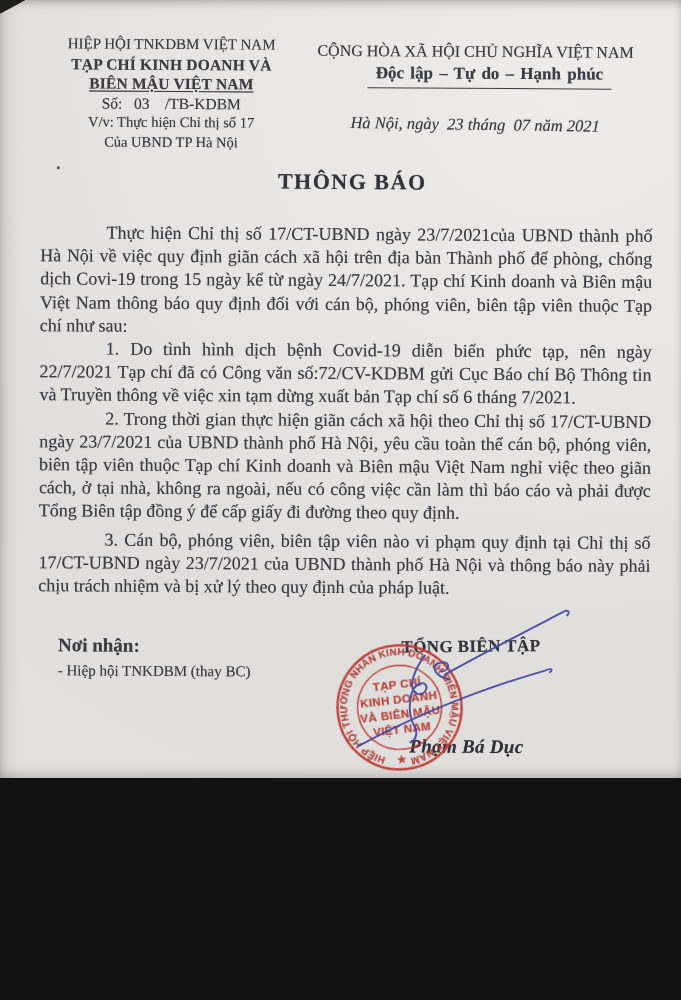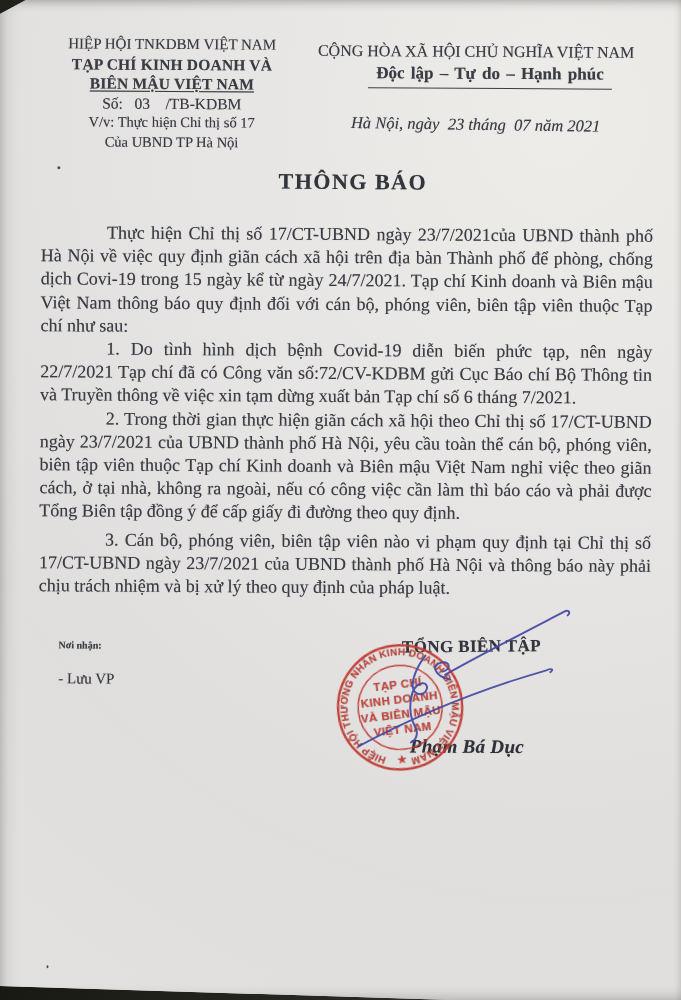--- a/index.html
+++ b/index.html
@@ -1,17 +1,17 @@
 <!DOCTYPE html>
 <html><head>
 <meta charset="utf-8">
 <style>
   html,body{margin:0;padding:0;background:#111;}
   .photo{
-    position:relative;width:681px;height:1000px;overflow:hidden;
+    position:relative;width:681px;height:778px;overflow:hidden;
     background:linear-gradient(80deg,#191914 0%,#2e2e27 55%,#3d3d34 100%);
     font-family:"Liberation Serif","DejaVu Serif",serif;
   }
   .paper{
     position:absolute;inset:0;
     clip-path:polygon(0 14px,26px 0,100% 0,100% 100%,452px 100%,0 986px);
     background:
       radial-gradient(130% 100% at 82% 12%, #eeece9 0%, #e7e5e3 42%, #e0deDC 78%, #e3e1df 100%),
       #e4e2e0;
     box-shadow:
@@ -42,21 +42,21 @@
   .hr-date{font-style:italic;font-size:16.5px;margin-top:26px;white-space:pre;transform:rotate(.5deg);}
 
   .title{top:169px;left:0;width:100%;text-align:center;font-weight:700;font-size:22px;
          letter-spacing:1.5px;color:#33353d;text-indent:22px;}
 
   .body{left:40px;top:223px;width:612px;font-size:18px;line-height:23.2px;text-align:justify;}
   .body p{margin:0;text-indent:66px;}
   .body p.last{margin-top:5px;}
 
   .recipients{left:60px;top:636px;font-size:15px;line-height:21.5px;}
-  .recipients .rl{font-weight:700;font-size:10px;margin-bottom:12px;}
+  .recipients .rl{font-weight:700;font-size:19px;margin-bottom:4px;}
 
   .sig-title{left:392px;top:636px;width:162px;text-align:center;font-weight:700;font-size:17px;
              letter-spacing:.4px;color:#33353d;transform:rotate(-1deg);}
   .sig-name{left:412px;top:735px;font-weight:700;font-style:italic;font-size:19px;
             color:#2f3138;letter-spacing:.3px;}
 
   .stamp{left:334px;top:639px;width:136px;height:136px;transform:rotate(-7deg);
          opacity:.94;filter:blur(.25px);}
   .stamp .ring-font{font-family:"Liberation Sans","DejaVu Sans",sans-serif;font-weight:700;}
 
@@ -93,21 +93,21 @@
 
     <div class="abs body">
       <p>Thực hiện Chỉ thị số 17/CT-UBND ngày 23/7/2021của UBND thành phố Hà Nội về việc quy định giãn cách xã hội trên địa bàn Thành phố để phòng, chống dịch Covi-19 trong 15 ngày kể từ ngày 24/7/2021. Tạp chí Kinh doanh và Biên mậu Việt Nam thông báo quy định đối với cán bộ, phóng viên, biên tập viên thuộc Tạp chí như sau:</p>
       <p>1. Do tình hình dịch bệnh Covid-19 diễn biến phức tạp, nên ngày 22/7/2021 Tạp chí đã có Công văn số:72/CV-KDBM gửi Cục Báo chí Bộ Thông tin và Truyền thông về việc xin tạm dừng xuất bản Tạp chí số 6 tháng 7/2021.</p>
       <p>2. Trong thời gian thực hiện giãn cách xã hội theo Chỉ thị số 17/CT-UBND ngày 23/7/2021 của UBND thành phố Hà Nội, yêu cầu toàn thể cán bộ, phóng viên, biên tập viên thuộc Tạp chí Kinh doanh và Biên mậu Việt Nam nghỉ việc theo giãn cách, ở tại nhà, không ra ngoài, nếu có công việc cần làm thì báo cáo và phải được Tổng Biên tập đồng ý để cấp giấy đi đường theo quy định.</p>
       <p class="last">3. Cán bộ, phóng viên, biên tập viên nào vi phạm quy định tại Chỉ thị số 17/CT-UBND ngày 23/7/2021 của UBND thành phố Hà Nội và thông báo này phải chịu trách nhiệm và bị xử lý theo quy định của pháp luật.</p>
     </div>
 
     <div class="abs recipients">
       <div class="rl">Nơi nhận:</div>
-      <div>- Lưu VP</div>
+      <div>- Hiệp hội TNKDBM (thay BC)</div>
     </div>
 
     <div class="abs sig-title">TỔNG BIÊN TẬP</div>
     <div class="abs sig-name">Phạm Bá Dục</div>
 
     <svg class="abs stamp" viewBox="-68 -68 136 136" xmlns="http://www.w3.org/2000/svg">
       <circle cx="0" cy="0" r="62" fill="none" stroke="#c03a31" stroke-width="2.4"></circle>
       <circle cx="0" cy="0" r="42" fill="none" stroke="#c03a31" stroke-width="1.5"></circle>
       <defs>
         <path id="ringPath" d="M -19.5 48.2 A 52 52 0 1 1 19.5 -48.2 A 52 52 0 0 1 -13.5 50.2" fill="none"></path>

